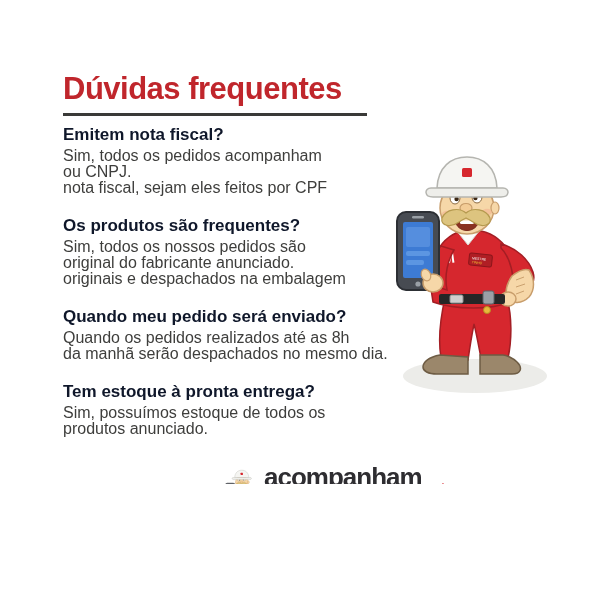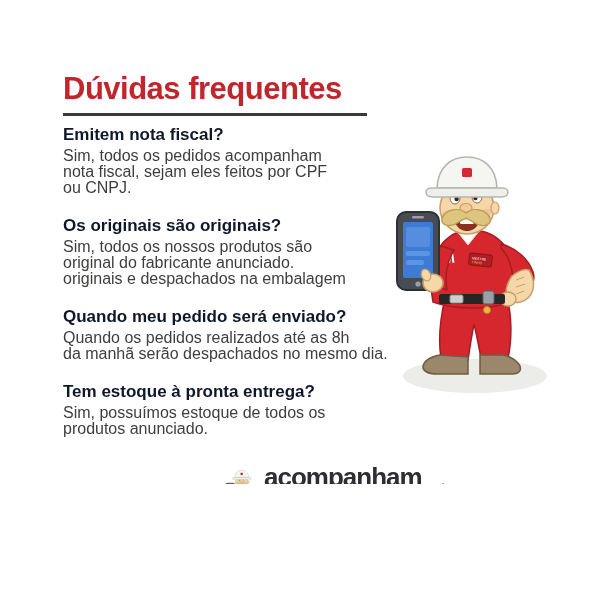--- a/index.html
+++ b/index.html
@@ -59,26 +59,26 @@
 
   <div class="header">
     <div class="page-title">Dúvidas frequentes</div>
     <div class="title-rule"></div>
   </div>
 
   <div class="faq">
     <div class="faq-item">
       <div class="faq-question">Emitem nota fiscal?</div>
       <div class="faq-answer-line">Sim, todos os pedidos acompanham</div>
+      <div class="faq-answer-line">ou CNPJ.</div>
       <div class="faq-answer-line">nota fiscal, sejam eles feitos por CPF</div>
-      <div class="faq-answer-line">ou CNPJ.</div>
     </div>
     <div class="faq-item">
-      <div class="faq-question">Os originais são originais?</div>
-      <div class="faq-answer-line">Sim, todos os nossos produtos são</div>
+      <div class="faq-question">Os produtos são frequentes?</div>
+      <div class="faq-answer-line">Sim, todos os nossos pedidos são</div>
       <div class="faq-answer-line">original do fabricante anunciado.</div>
       <div class="faq-answer-line">originais e despachados na embalagem</div>
     </div>
     <div class="faq-item">
       <div class="faq-question">Quando meu pedido será enviado?</div>
       <div class="faq-answer-line">Quando os pedidos realizados até as 8h</div>
       <div class="faq-answer-line">da manhã serão despachados no mesmo dia.</div>
     </div>
     <div class="faq-item">
       <div class="faq-question">Tem estoque à pronta entrega?</div>

